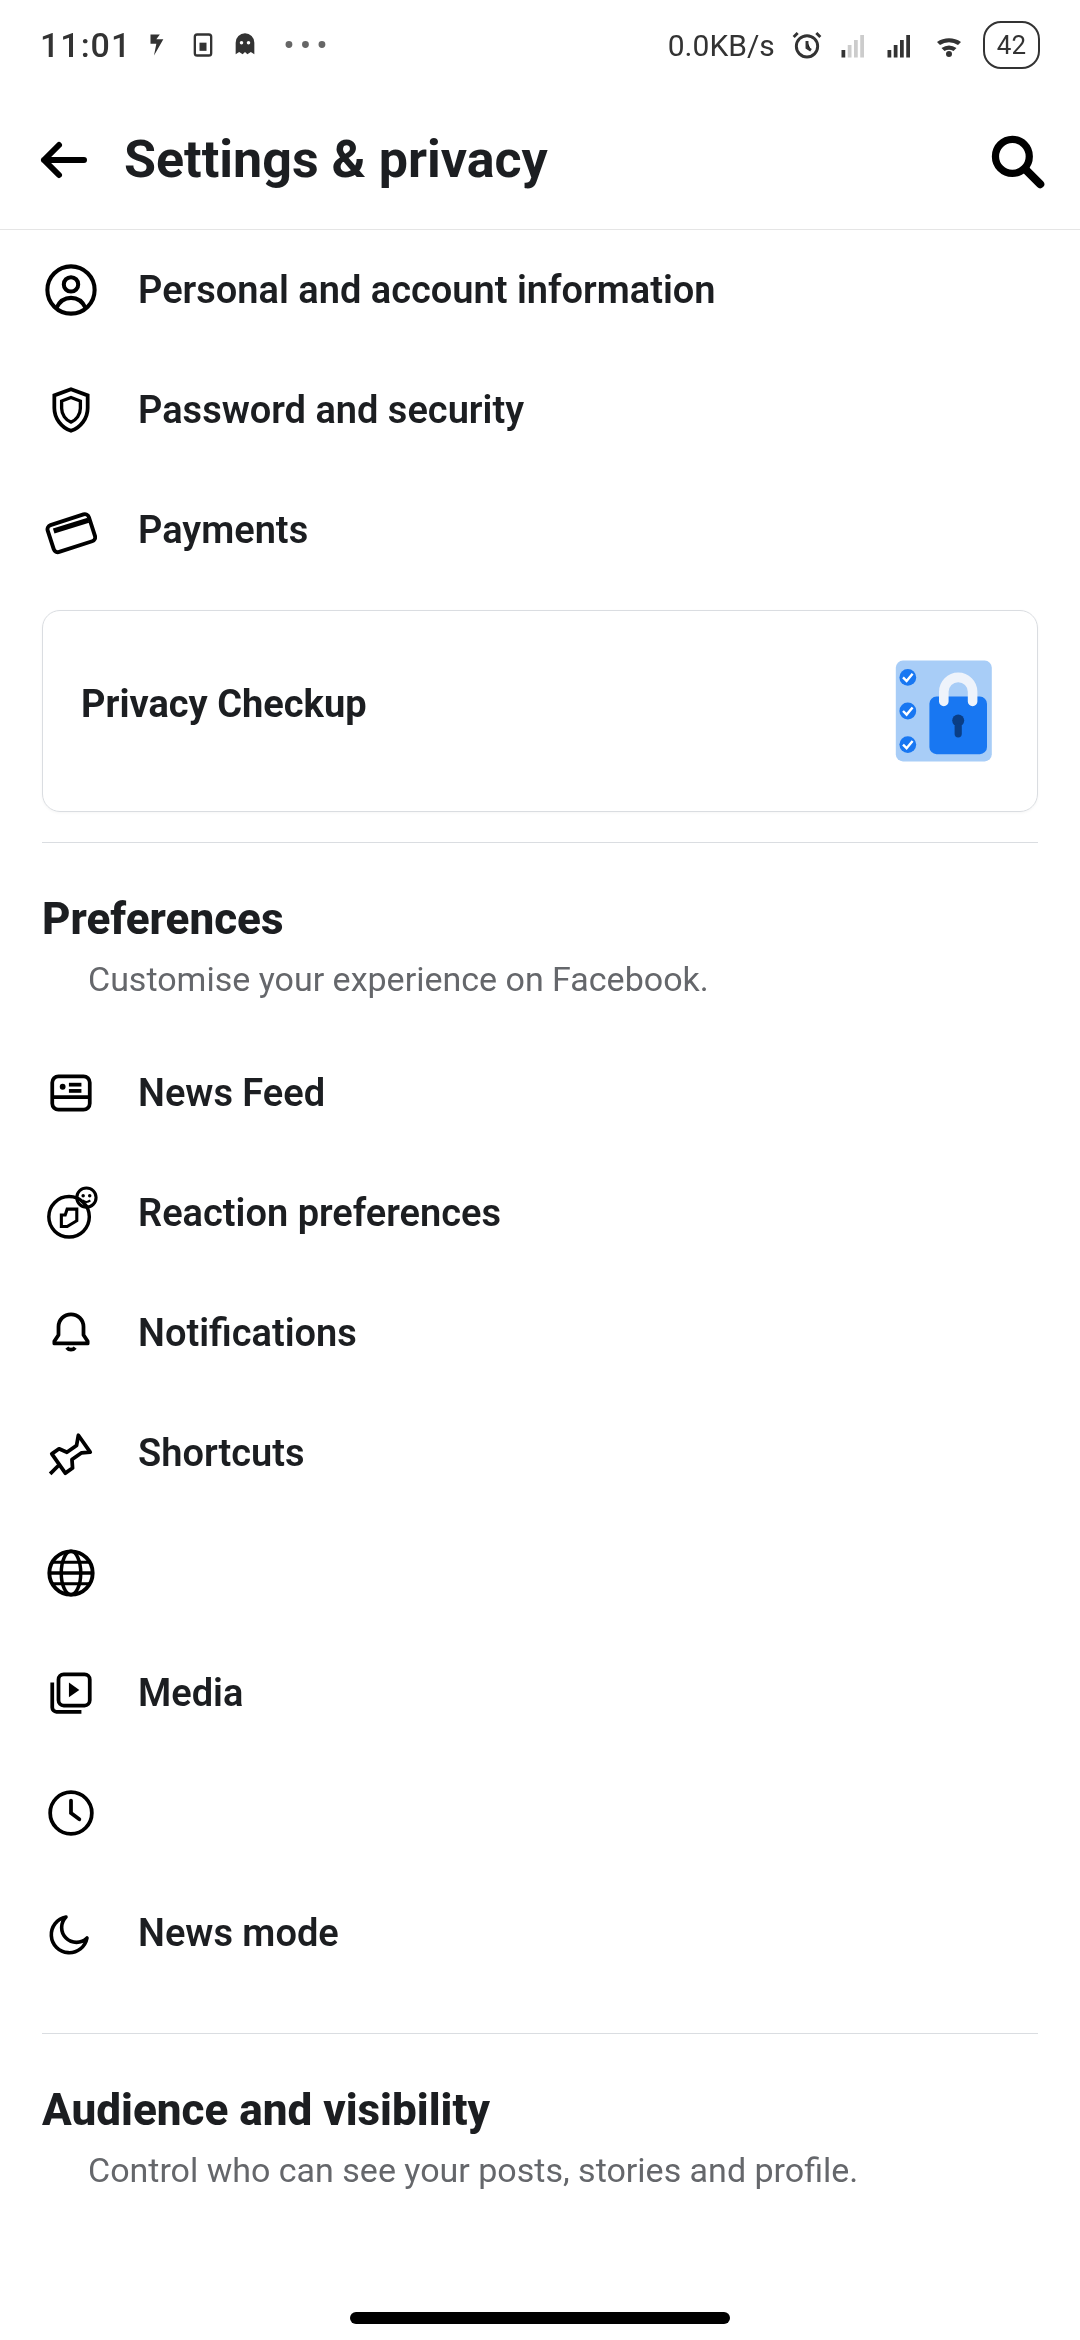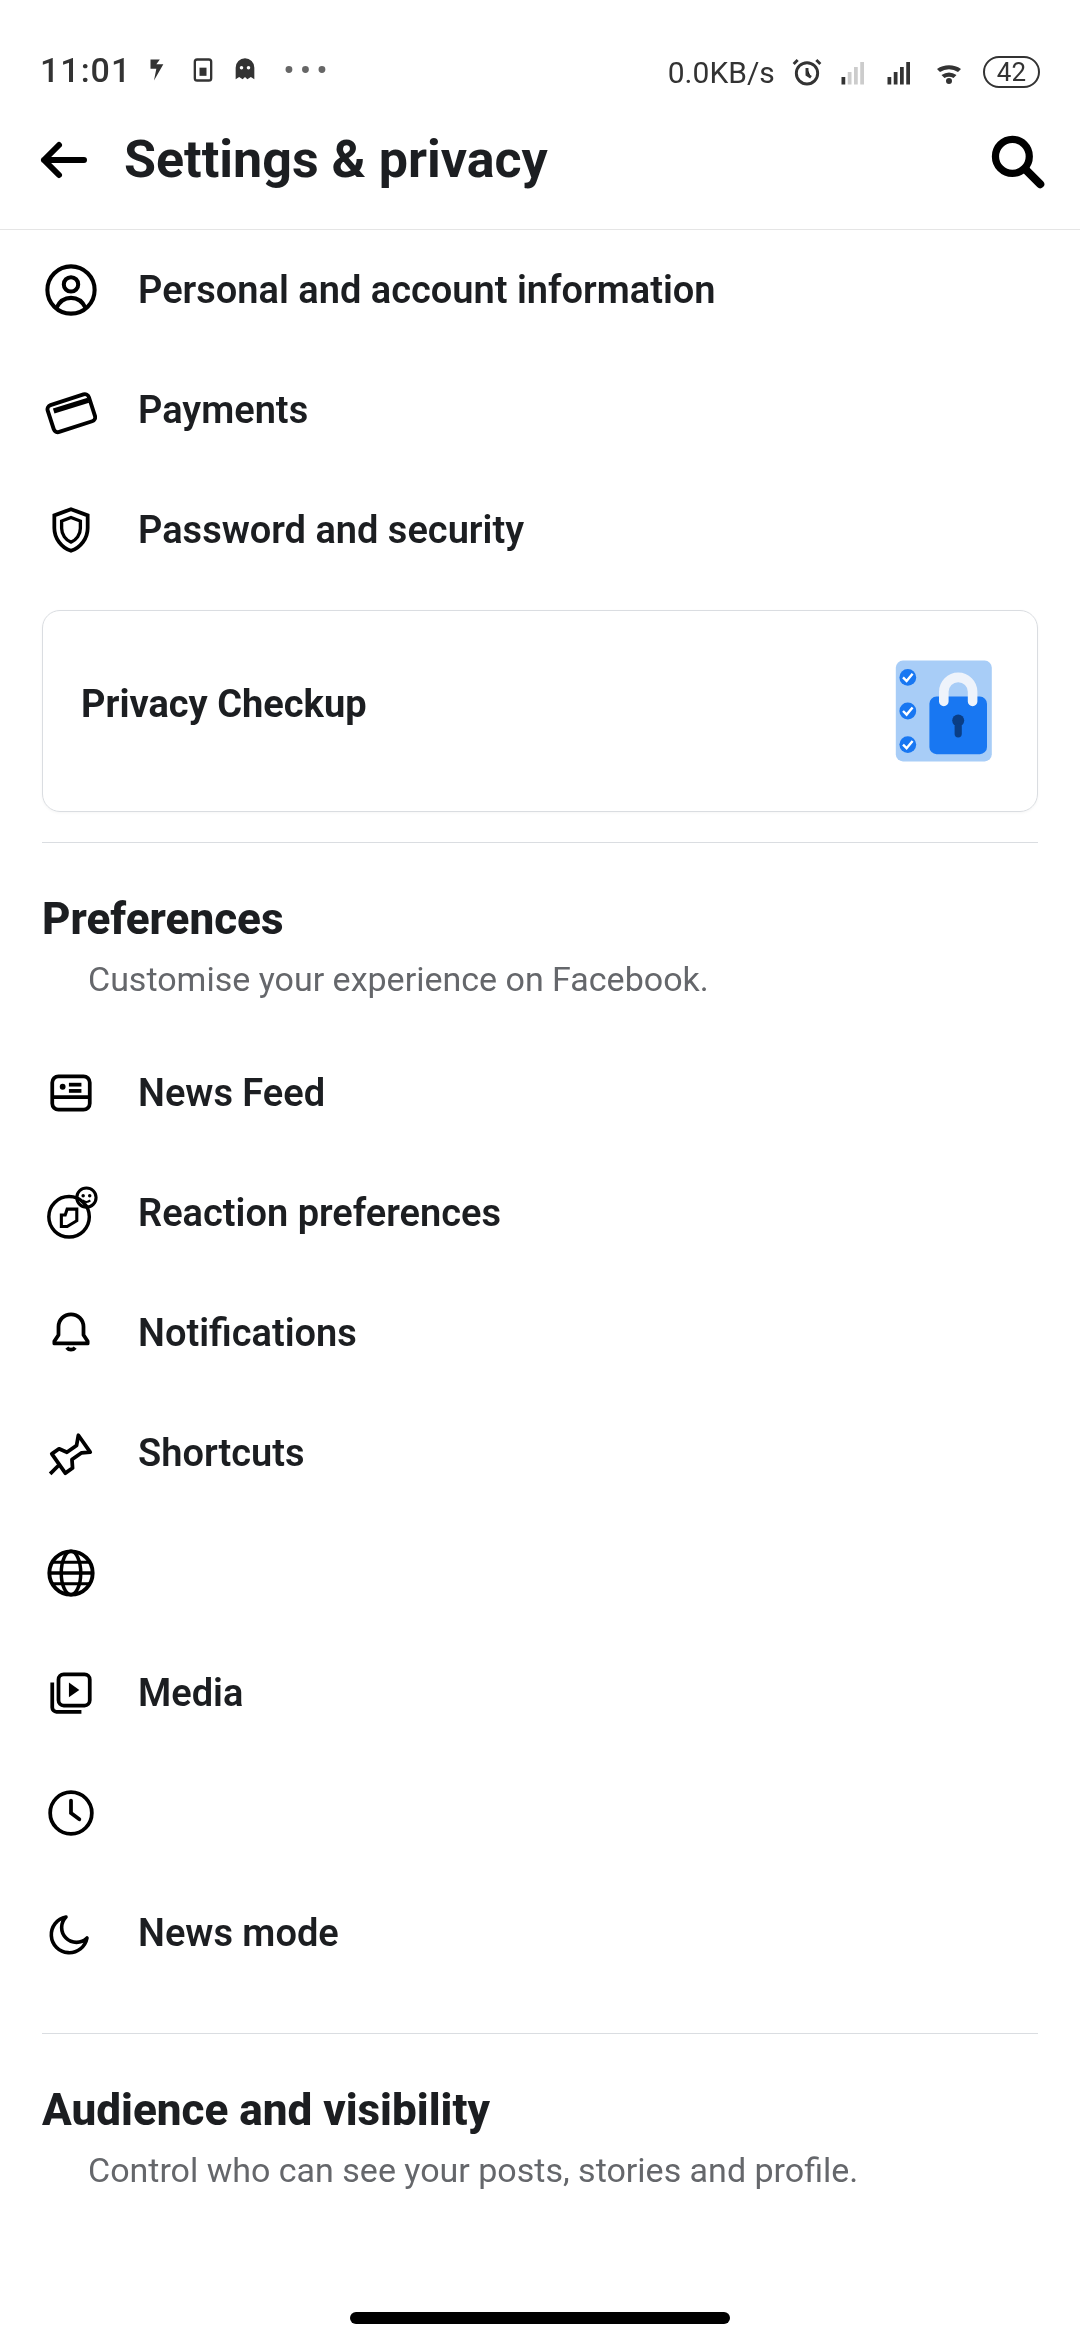--- a/index.html
+++ b/index.html
@@ -10,39 +10,39 @@
   font-family: -apple-system, BlinkMacSystemFont, "Segoe UI", Roboto, Helvetica, Arial, sans-serif;
   color: #1c1e21;
   overflow: hidden;
   position: relative;
 }
 
 
 .status-bar {
   height: 90px;
   display: flex;
-  align-items: flex-end;
+  align-items: center;
   justify-content: space-between;
   padding: 0 40px;
   font-size: 34px;
   color: #333;
 }
 .status-left { display: flex; align-items: center; gap: 16px; }
 .status-right { display: flex; align-items: center; gap: 16px; }
 .status-time { font-weight: 500; letter-spacing: 1px; }
 .status-icons { display: flex; gap: 14px; align-items: center; }
 .status-dots { letter-spacing: 5px; color:#666; margin-left: 8px;}
 .battery-pill {
   border: 2.5px solid #333;
   border-radius: 18px;
   padding: 0px 12px;
   font-size: 26px;
   display: inline-flex;
   align-items: center;
-  height: 32px;
+  height: 48px;
 }
 
 
 .app-bar {
   height: 140px;
   display: flex;
   align-items: center;
   padding: 0 28px 0 28px;
   gap: 24px;
   border-bottom: 1px solid #e5e5e5;
@@ -181,36 +181,36 @@
           <circle cx="12" cy="12" r="10.5" stroke="#000" stroke-width="1.8" fill="none"></circle>
           <circle cx="12" cy="9.5" r="3.2" stroke="#000" stroke-width="1.8" fill="none"></circle>
           <path d="M5.5 20c1.5-3.2 4-4.5 6.5-4.5s5 1.3 6.5 4.5" stroke="#000" stroke-width="1.8" fill="none"></path>
         </svg>
     </span>
     <span class="label">Personal and account information</span>
   </div>
 
   <div class="row">
     <span class="icon-slot">
+      <svg width="50" height="50" viewBox="0 0 24 24">
+          <path d="M12 2l8 3v6c0 5-3.4 9.5-8 11-4.6-1.5-8-6-8-11V5l8-3z" stroke="#000" stroke-width="1.8" fill="none"></path>
+          <path d="M12 6l4.5 1.7v3.5c0 3-2 5.7-4.5 6.6-2.5-.9-4.5-3.6-4.5-6.6V7.7L12 6z" stroke="#000" stroke-width="1.6" fill="none"></path>
+        </svg>
+    </span>
+    <span class="label">Password and security</span>
+  </div>
+
+  <div class="row">
+    <span class="icon-slot">
       <svg width="52" height="52" viewBox="0 0 24 24">
           <rect x="2" y="7" width="20" height="13" rx="2" transform="rotate(-18 12 13)" stroke="#000" stroke-width="1.8" fill="none"></rect>
           <line x1="4" y1="12.5" x2="20" y2="7.5" stroke="#000" stroke-width="2.4"></line>
         </svg>
     </span>
     <span class="label">Payments</span>
-  </div>
-
-  <div class="row">
-    <span class="icon-slot">
-      <svg width="50" height="50" viewBox="0 0 24 24">
-          <path d="M12 2l8 3v6c0 5-3.4 9.5-8 11-4.6-1.5-8-6-8-11V5l8-3z" stroke="#000" stroke-width="1.8" fill="none"></path>
-          <path d="M12 6l4.5 1.7v3.5c0 3-2 5.7-4.5 6.6-2.5-.9-4.5-3.6-4.5-6.6V7.7L12 6z" stroke="#000" stroke-width="1.6" fill="none"></path>
-        </svg>
-    </span>
-    <span class="label">Password and security</span>
   </div>
 
   <div class="card">
     <div class="card-text">
       <div class="card-title">Privacy Checkup</div>
     </div>
     <div class="card-illus">
       <svg width="120" height="120" viewBox="0 0 100 100">
         <rect x="14" y="8" width="80" height="84" rx="6" fill="#a8cdf7"></rect>
         <circle cx="24" cy="22" r="7" fill="#1877f2"></circle>

